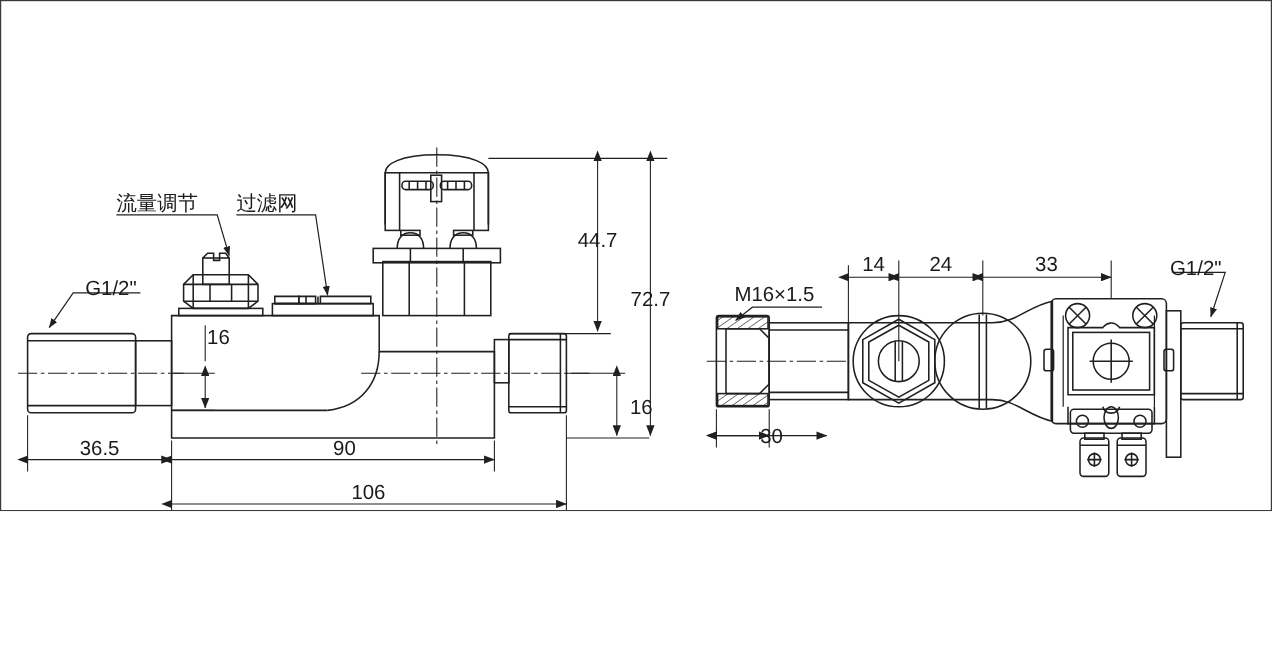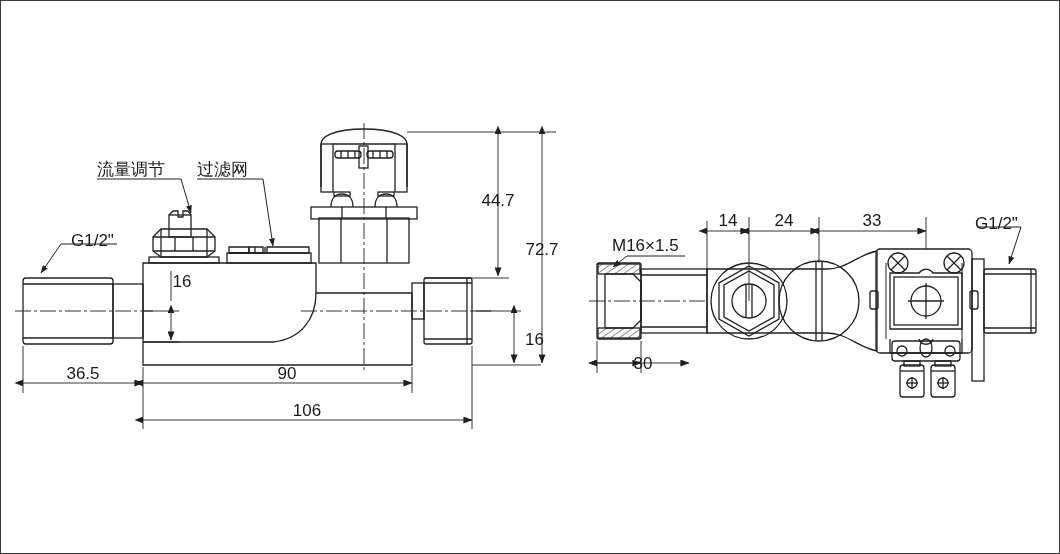--- a/index.html
+++ b/index.html
@@ -7,21 +7,21 @@
     margin: 0;
     padding: 0;
     background: #ffffff;
   }
   body {
     font-family: "Liberation Sans", "DejaVu Sans", sans-serif;
   }
   #sheet {
     position: relative;
     width: 1060px;
-    height: 554px;
+    height: 426px;
     background: #ffffff;
     box-sizing: border-box;
     border: 1px solid #3a3a3a;
     overflow: hidden;
   }
   #sheet svg {
     position: absolute;
     left: 0;
     top: 0;
     display: block;

